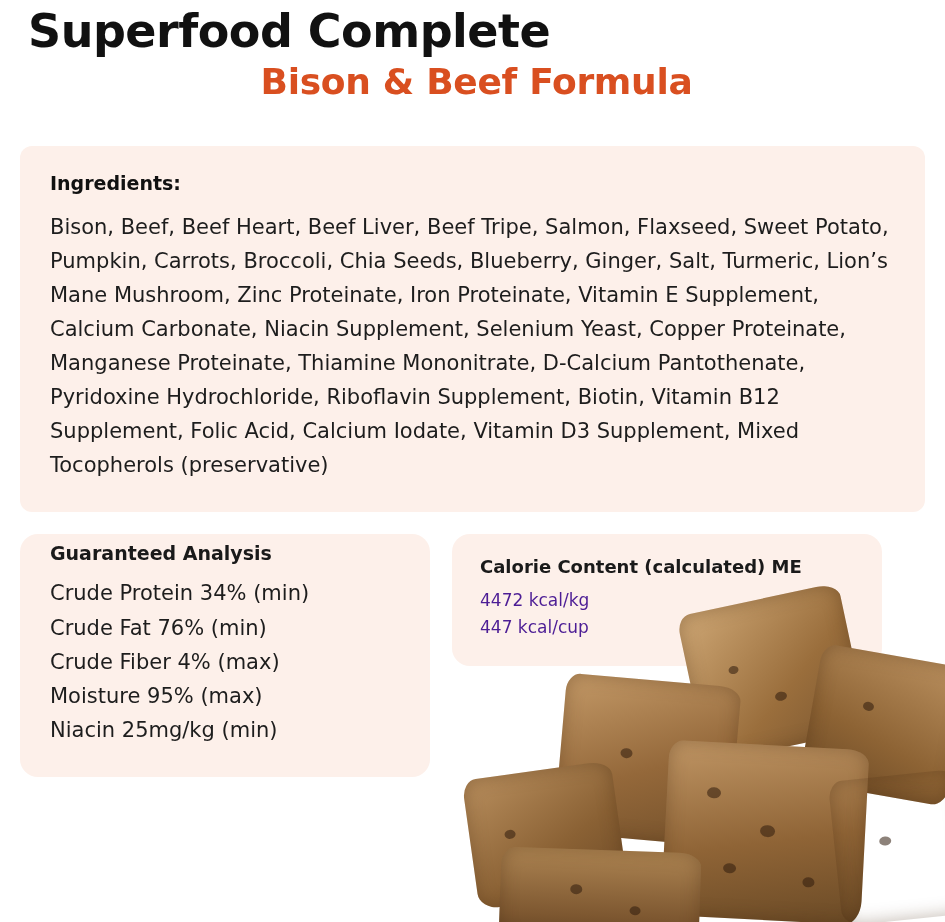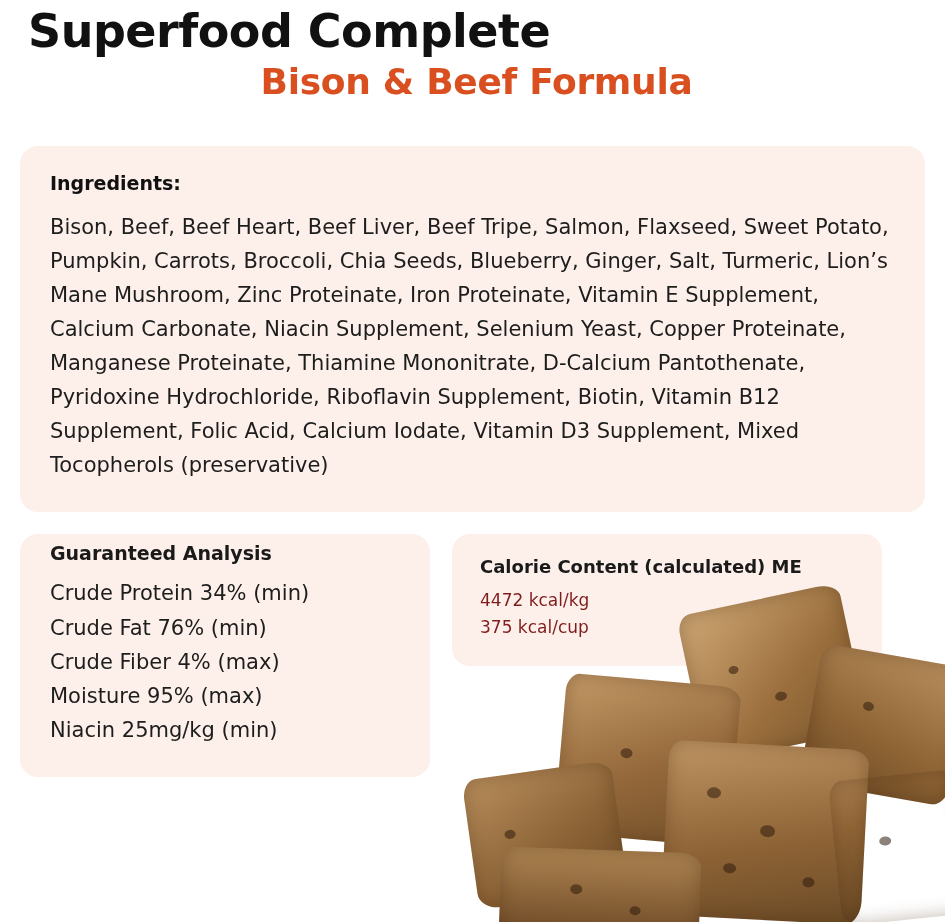--- a/index.html
+++ b/index.html
@@ -36,20 +36,21 @@
     margin-top: 2px;
     text-align: center;
   }
   .card {
     background: #fdf0ea;
     border-radius: 18px;
   }
   .ingredients-card {
     margin-top: 42px;
     padding: 26px 35px 30px 30px;
+    border-radius: 12px;
   }
   .card-heading {
     font-size: 19px;
     font-weight: 700;
     color: #111111;
     margin-bottom: 16px;
   }
   .ingredients-body {
     font-size: 21px;
     line-height: 1.62;
@@ -86,21 +87,21 @@
     font-size: 18px;
     font-weight: 700;
     margin-bottom: 10px;
   }
   .calorie-list {
     list-style: none;
   }
   .calorie-list li {
     font-size: 17px;
     line-height: 1.55;
-    color: #7f1d1d;
+    color: #4c1d95;
   }
   .right-col {
     position: relative;
     flex: 1;
   }
   
   .product-photo {
     position: absolute;
     left: 440px;
     top: 560px;
@@ -167,21 +168,21 @@
         <li>Moisture 95% (max)</li>
         <li>Niacin 25mg/kg (min)</li>
       </ul>
     </div>
 
     <div class="right-col">
       <div class="card calorie-card">
         <div class="calorie-heading">Calorie Content (calculated) ME</div>
         <ul class="calorie-list">
           <li>4472 kcal/kg</li>
-          <li>375 kcal/cup</li>
+          <li>447 kcal/cup</li>
         </ul>
       </div>
     </div>
 
   </div>
 
   <div class="product-photo">
     <div class="chunk c3">
       <div class="speck" style="left:40px;top:60px;width:10px;height:8px;"></div>
       <div class="speck" style="left:80px;top:95px;width:12px;height:9px;"></div>

